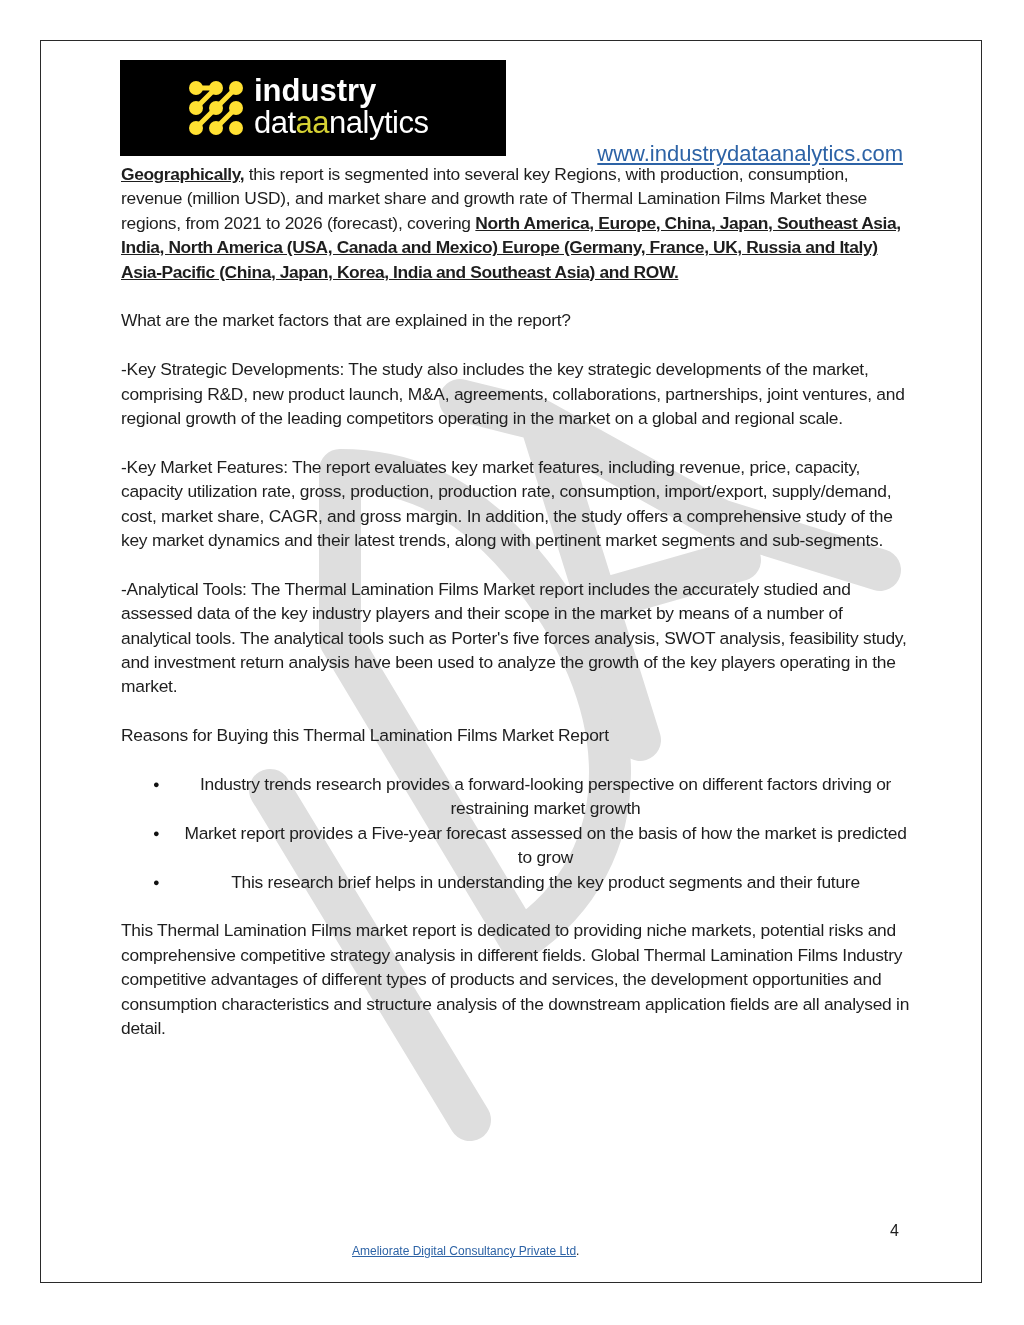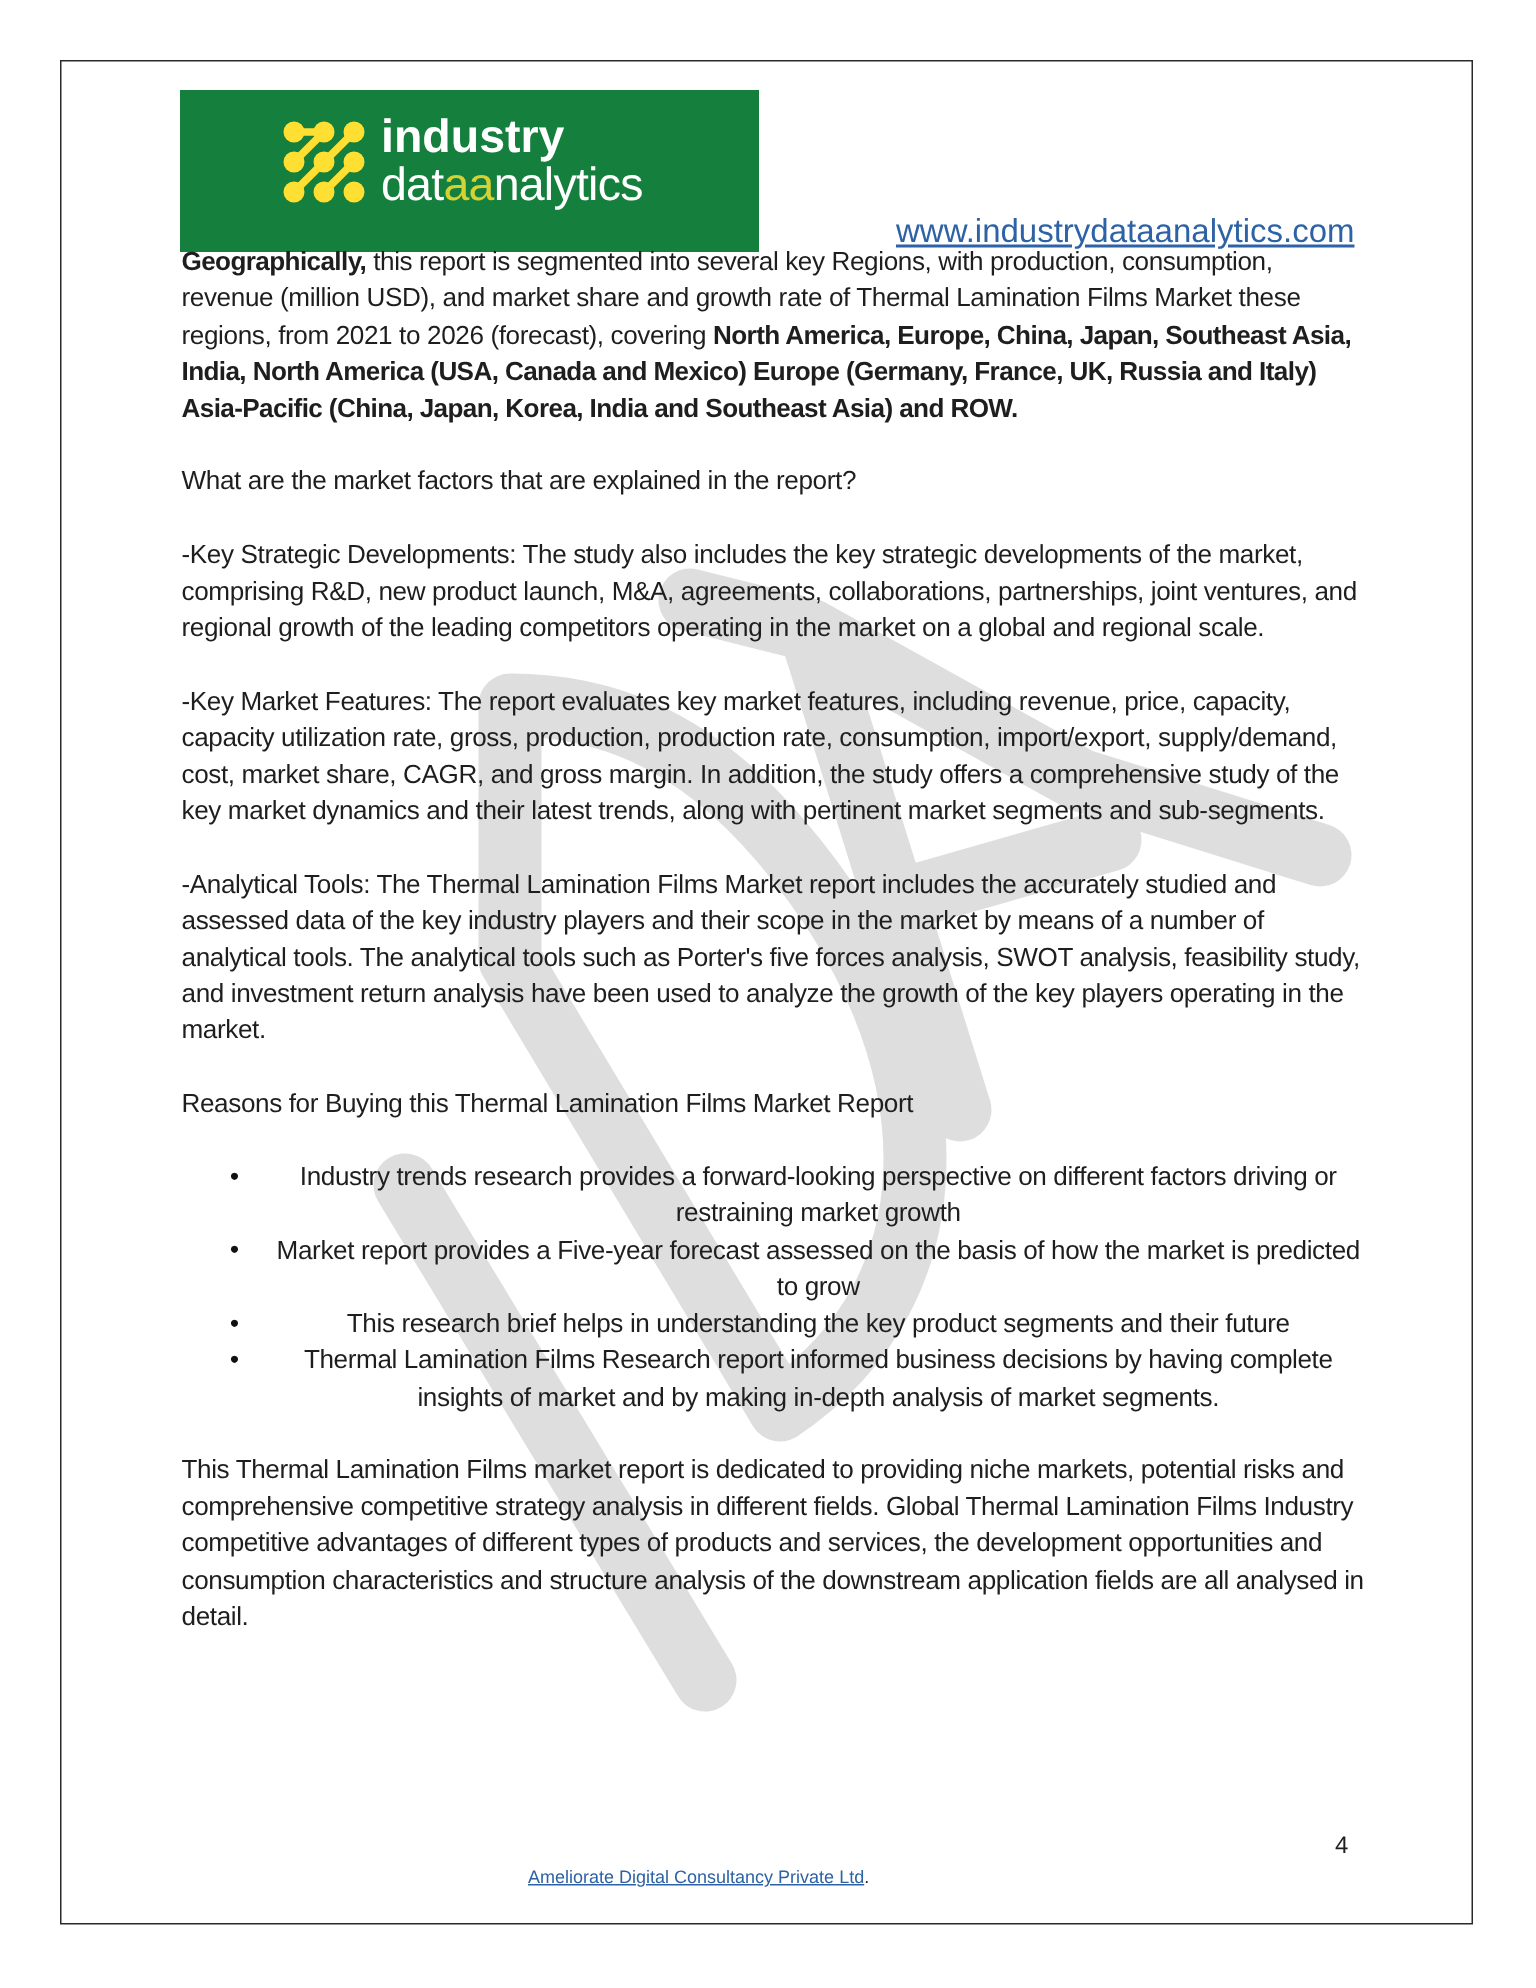--- a/index.html
+++ b/index.html
@@ -1,29 +1,29 @@
 <!DOCTYPE html>
 <html><head>
   <meta charset="utf-8">
   <style>
     html, body { margin: 0; padding: 0; background: #ffffff; }
     body { width: 1024px; height: 1325px; position: relative; overflow: hidden;
            font-family: "Liberation Sans", sans-serif; color: #1a1a1a; }
     .page-frame { position: absolute; left: 40px; top: 40px; width: 942px; height: 1243px;
                   border: 1.5px solid #2a2a2a; box-sizing: border-box; }
     .watermark { position: absolute; left: 0; top: 0; width: 1024px; height: 1325px; pointer-events: none; z-index: 0; }
-    .logo { position: absolute; left: 120px; top: 60px; width: 386px; height: 108px; background: #15803d; z-index: 1; }
+    .logo { position: absolute; left: 120px; top: 60px; width: 386px; height: 96px; background: #000000; z-index: 1; }
     .logo-mark { position: absolute; left: 68px; top: 20px; width: 56px; height: 56px; }
     .logo-word1 { position: absolute; left: 134px; top: 14px; font-size: 31px; font-weight: bold; color: #ffffff; letter-spacing: 0px; line-height: 34px; }
     .logo-word2 { position: absolute; left: 134px; top: 46px; font-size: 31px; font-weight: normal; color: #ffffff; line-height: 34px; letter-spacing: -0.5px; }
     .logo-word2 .accent { color: #d6d234; }
     .site-link { position: absolute; right: 121px; top: 141px; font-size: 22px; color: #2d63a6; text-decoration: underline; z-index: 1; }
     .content { position: absolute; left: 121px; top: 162px; width: 790px; font-size: 17.4px; line-height: 24.4px; z-index: 1; color: #1e1e1e; letter-spacing: -0.25px; }
     .content p { margin: 0 0 24.4px 0; }
-    .b { font-weight: bold; letter-spacing: -0.4px; }
+    .b { font-weight: bold; letter-spacing: -0.4px; text-decoration: underline; }
     .heading { margin: 0 0 24.4px 0; }
     ul.bullets { list-style: none; margin: 0 0 24.4px 0; padding: 0 0 0 59px; text-align: center; }
     ul.bullets li { position: relative; margin: 0; padding: 0; }
     ul.bullets li::before { content: "\25CF"; position: absolute; left: -27px; top: 0; font-size: 11px; color: #111; }
     .page-number { position: absolute; left: 890px; top: 1222px; font-size: 16px; color: #1e1e1e; z-index: 1; }
     .footer { position: absolute; left: 352px; top: 1244px; font-size: 12px; color: #1e1e1e; z-index: 1; }
     .footer a { color: #2d63a6; text-decoration: underline; }
   </style>
 </head>
 <body>
@@ -73,21 +73,20 @@
   <p>-Key Strategic Developments: The study also includes the key strategic developments of the market, comprising R&amp;D, new product launch, M&amp;A, agreements, collaborations, partnerships, joint ventures, and regional growth of the leading competitors operating in the market on a global and regional scale.</p>
   <p>-Key Market Features: The report evaluates key market features, including revenue, price, capacity, capacity utilization rate, gross, production, production rate, consumption, import/export, supply/demand, cost, market share, CAGR, and gross margin. In addition, the study offers a comprehensive study of the key market dynamics and their latest trends, along with pertinent market segments and sub-segments.</p>
   <p>-Analytical Tools: The Thermal Lamination Films Market report includes the accurately studied and assessed data of the key industry players and their scope in the market by means of a number of analytical tools. The analytical tools such as Porter's five forces analysis, SWOT analysis, feasibility study, and investment return analysis have been used to analyze the growth of the key players operating in the market.</p>
 
   <p class="heading">Reasons for Buying this Thermal Lamination Films Market Report</p>
 
   <ul class="bullets">
     <li>Industry trends research provides a forward-looking perspective on different factors driving or restraining market growth</li>
     <li>Market report provides a Five-year forecast assessed on the basis of how the market is predicted to grow</li>
     <li>This research brief helps in understanding the key product segments and their future</li>
-    <li>Thermal Lamination Films Research report informed business decisions by having complete insights of market and by making in-depth analysis of market segments.</li>
   </ul>
 
   <p>This Thermal Lamination Films market report is dedicated to providing niche markets, potential risks and comprehensive competitive strategy analysis in different fields. Global Thermal Lamination Films Industry competitive advantages of different types of products and services, the development opportunities and consumption characteristics and structure analysis of the downstream application fields are all analysed in detail.</p>
 </div>
 
 <div class="page-number">4</div>
 
 <div class="footer"><a>Ameliorate Digital Consultancy Private Ltd</a><span>.</span></div>
 
 </body></html>

